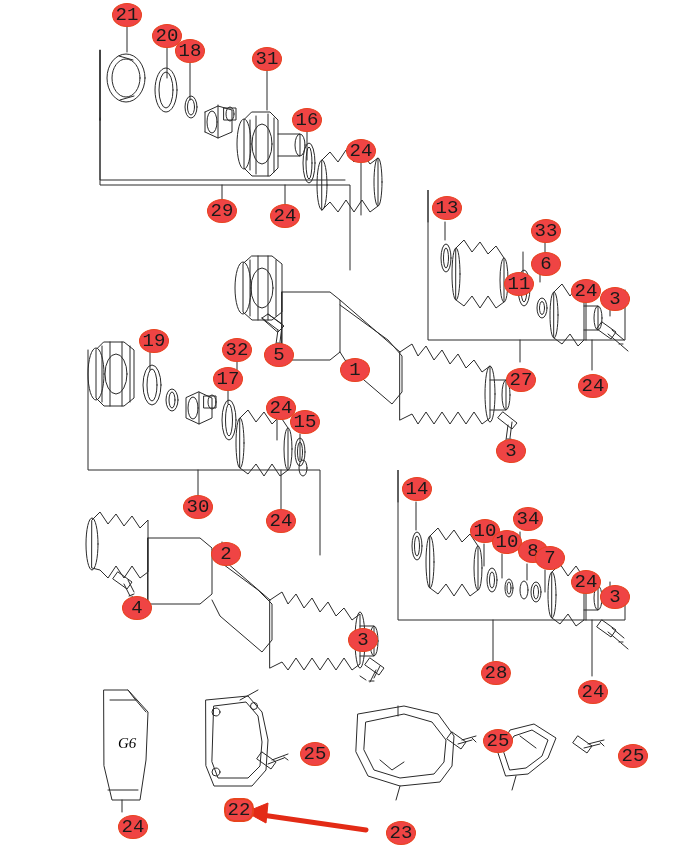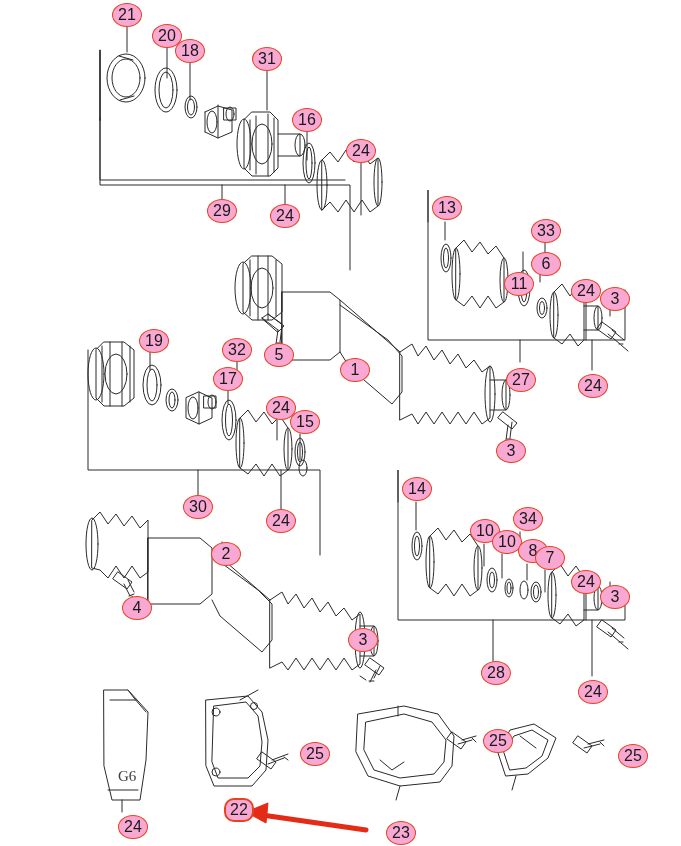--- a/index.html
+++ b/index.html
@@ -24,39 +24,39 @@
     width: 681px;
     height: 846px;
   }
   .callout {
     position: absolute;
     width: 30px;
     height: 24px;
     border: 1.6px solid #e8431f;
     border-radius: 50%;
     color: #1a1a1a;
-    font-size: 16px;
-    font-family: Liberation Sans, sans-serif;
+    font-size: 19px;
+    font-family: Liberation Mono, monospace;
     display: flex;
     align-items: center;
     justify-content: center;
     box-sizing: border-box;
-    background: #f9a8d4;
+    background: #ef4444;
     line-height: 1;
   }
   .callout.square {
     border-radius: 10px;
     border-width: 2px;
   }
   .part-label {
     position: absolute;
     font-size: 11px;
-    color: #404040;
+    color: #000000;
     font-family: "Liberation Serif", serif;
-    margin-top: 33px;
+    font-style: italic;
   }
 </style>
 </head>
 <body>
 
 <div id="diagram-root">
 
   <svg id="diagram-svg" viewBox="0 0 681 846" xmlns="http://www.w3.org/2000/svg">
     <g fill="none" stroke="#2a2a2a" stroke-width="1" stroke-linejoin="round" stroke-linecap="round">
 

